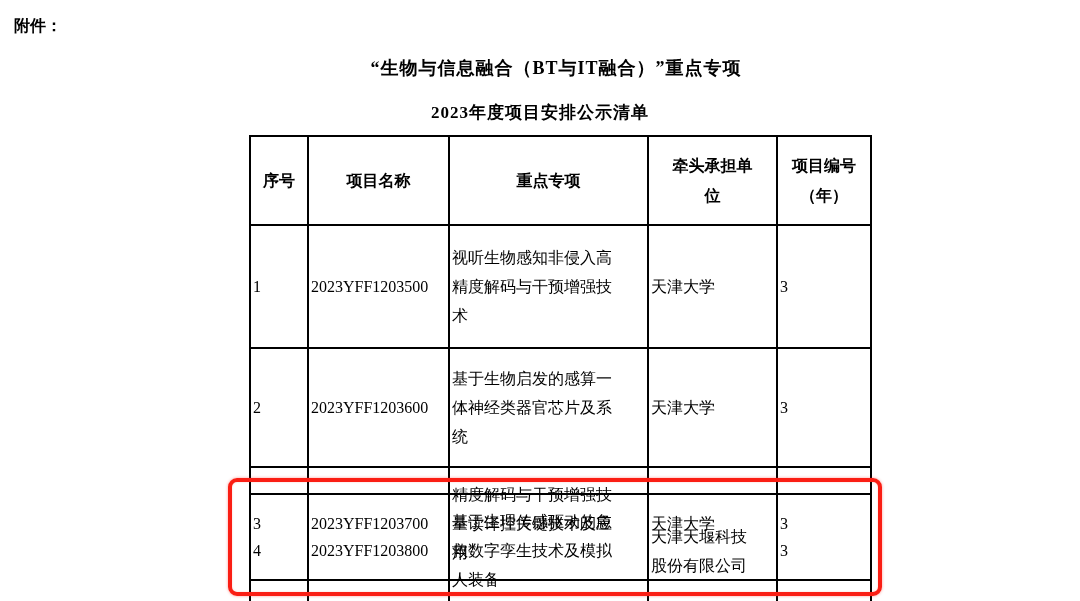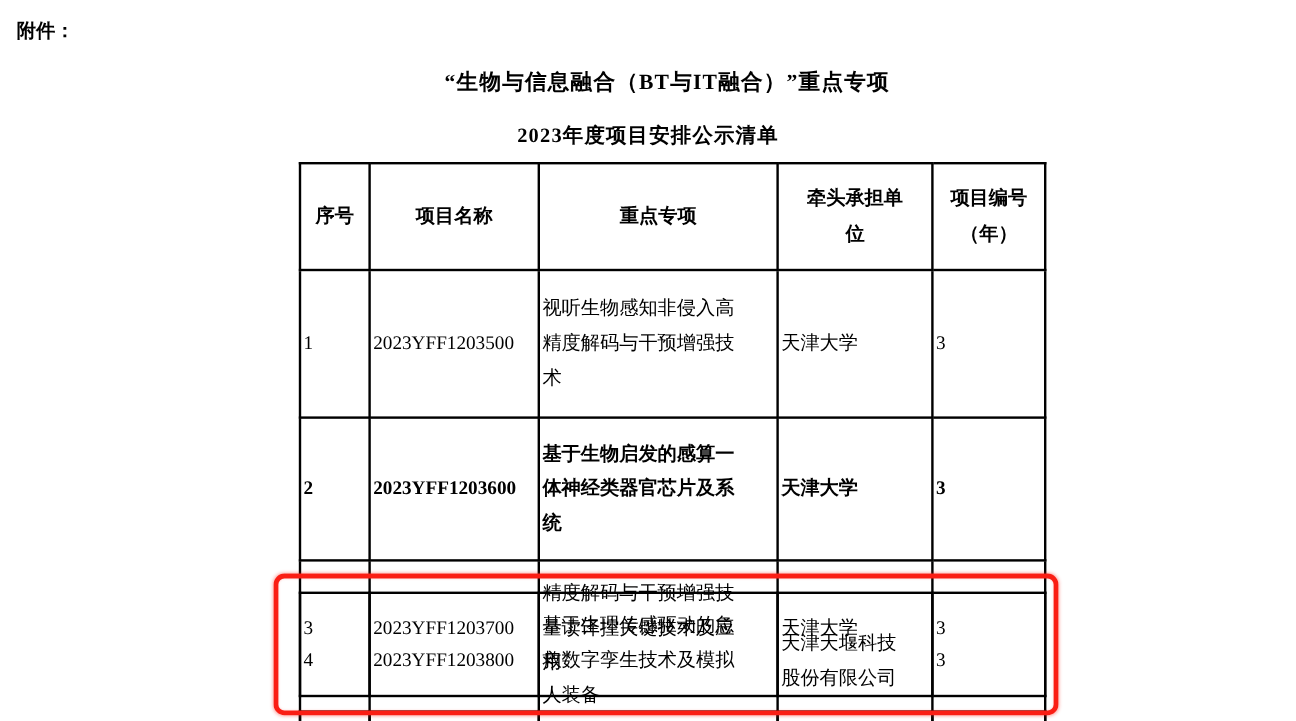--- a/index.html
+++ b/index.html
@@ -30,21 +30,21 @@
     font-size:16px;line-height:29px;
     white-space:pre-line;padding:12px 2px;
     overflow:hidden;
   }
   .tbl th{font-weight:bold;line-height:30px;}
   .tbl-main{top:135px;}
   .tbl-row4{top:493px;}
   .tbl-cont{top:592px;}
   .h-header td,.h-header th{height:63px;}
   .h-r1 td{height:97px;}
-  .h-r2 td{height:93px;font-weight:bold;}
+  .h-r2 td{height:93px;}
   .h-r3 td{height:86px;}
   .h-r4 td{height:87px;}
   .h-cont td{height:40px;}
   .highlight-box{
     position:absolute;left:228px;top:478px;width:646px;height:110px;
     border:4px solid #fa1e14;border-radius:9px;
     box-shadow:0 0 3px rgba(250,30,20,.45), inset 0 0 2px rgba(250,30,20,.25);
     pointer-events:none;
   }
 </style>

